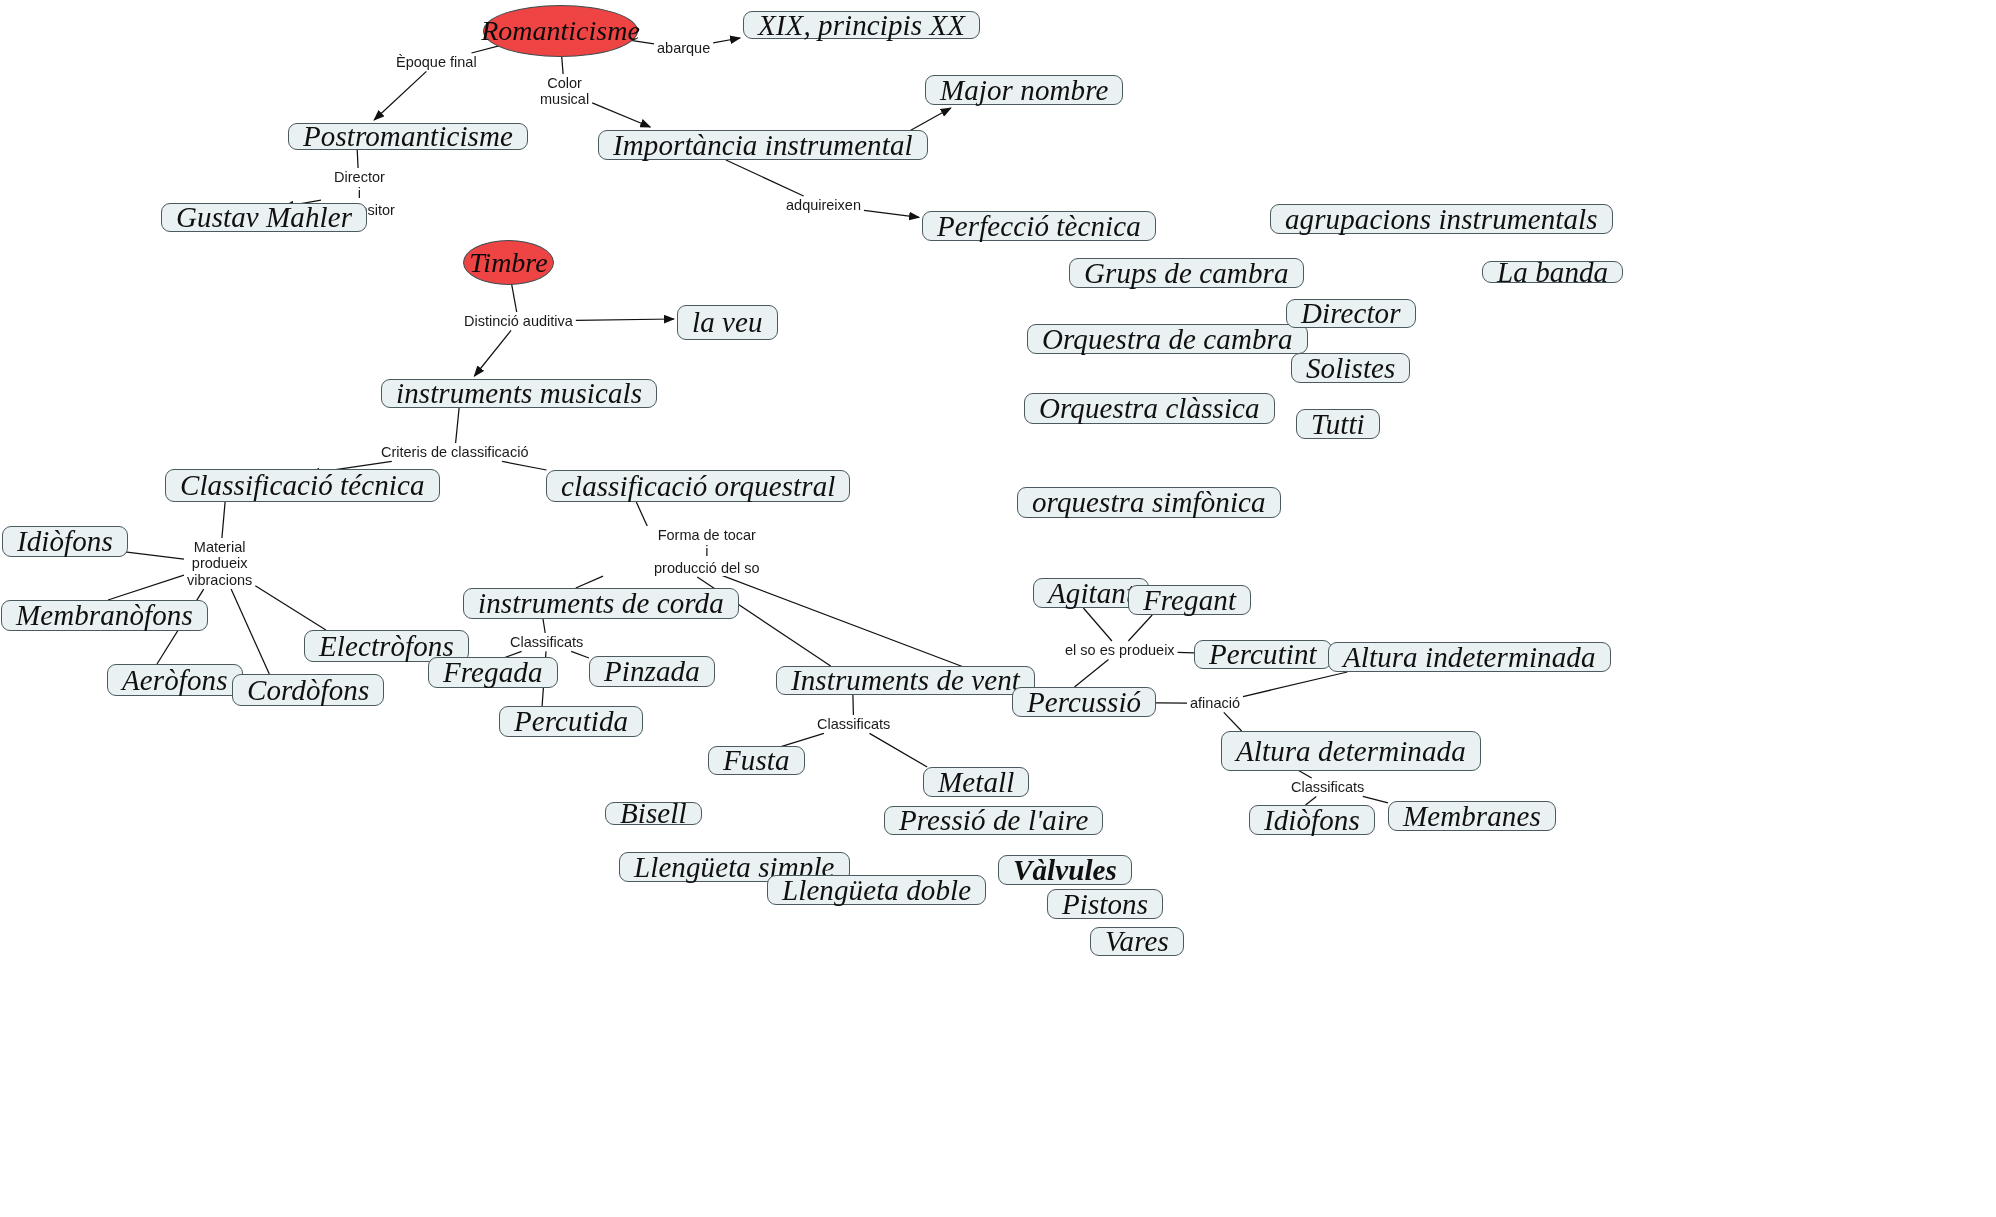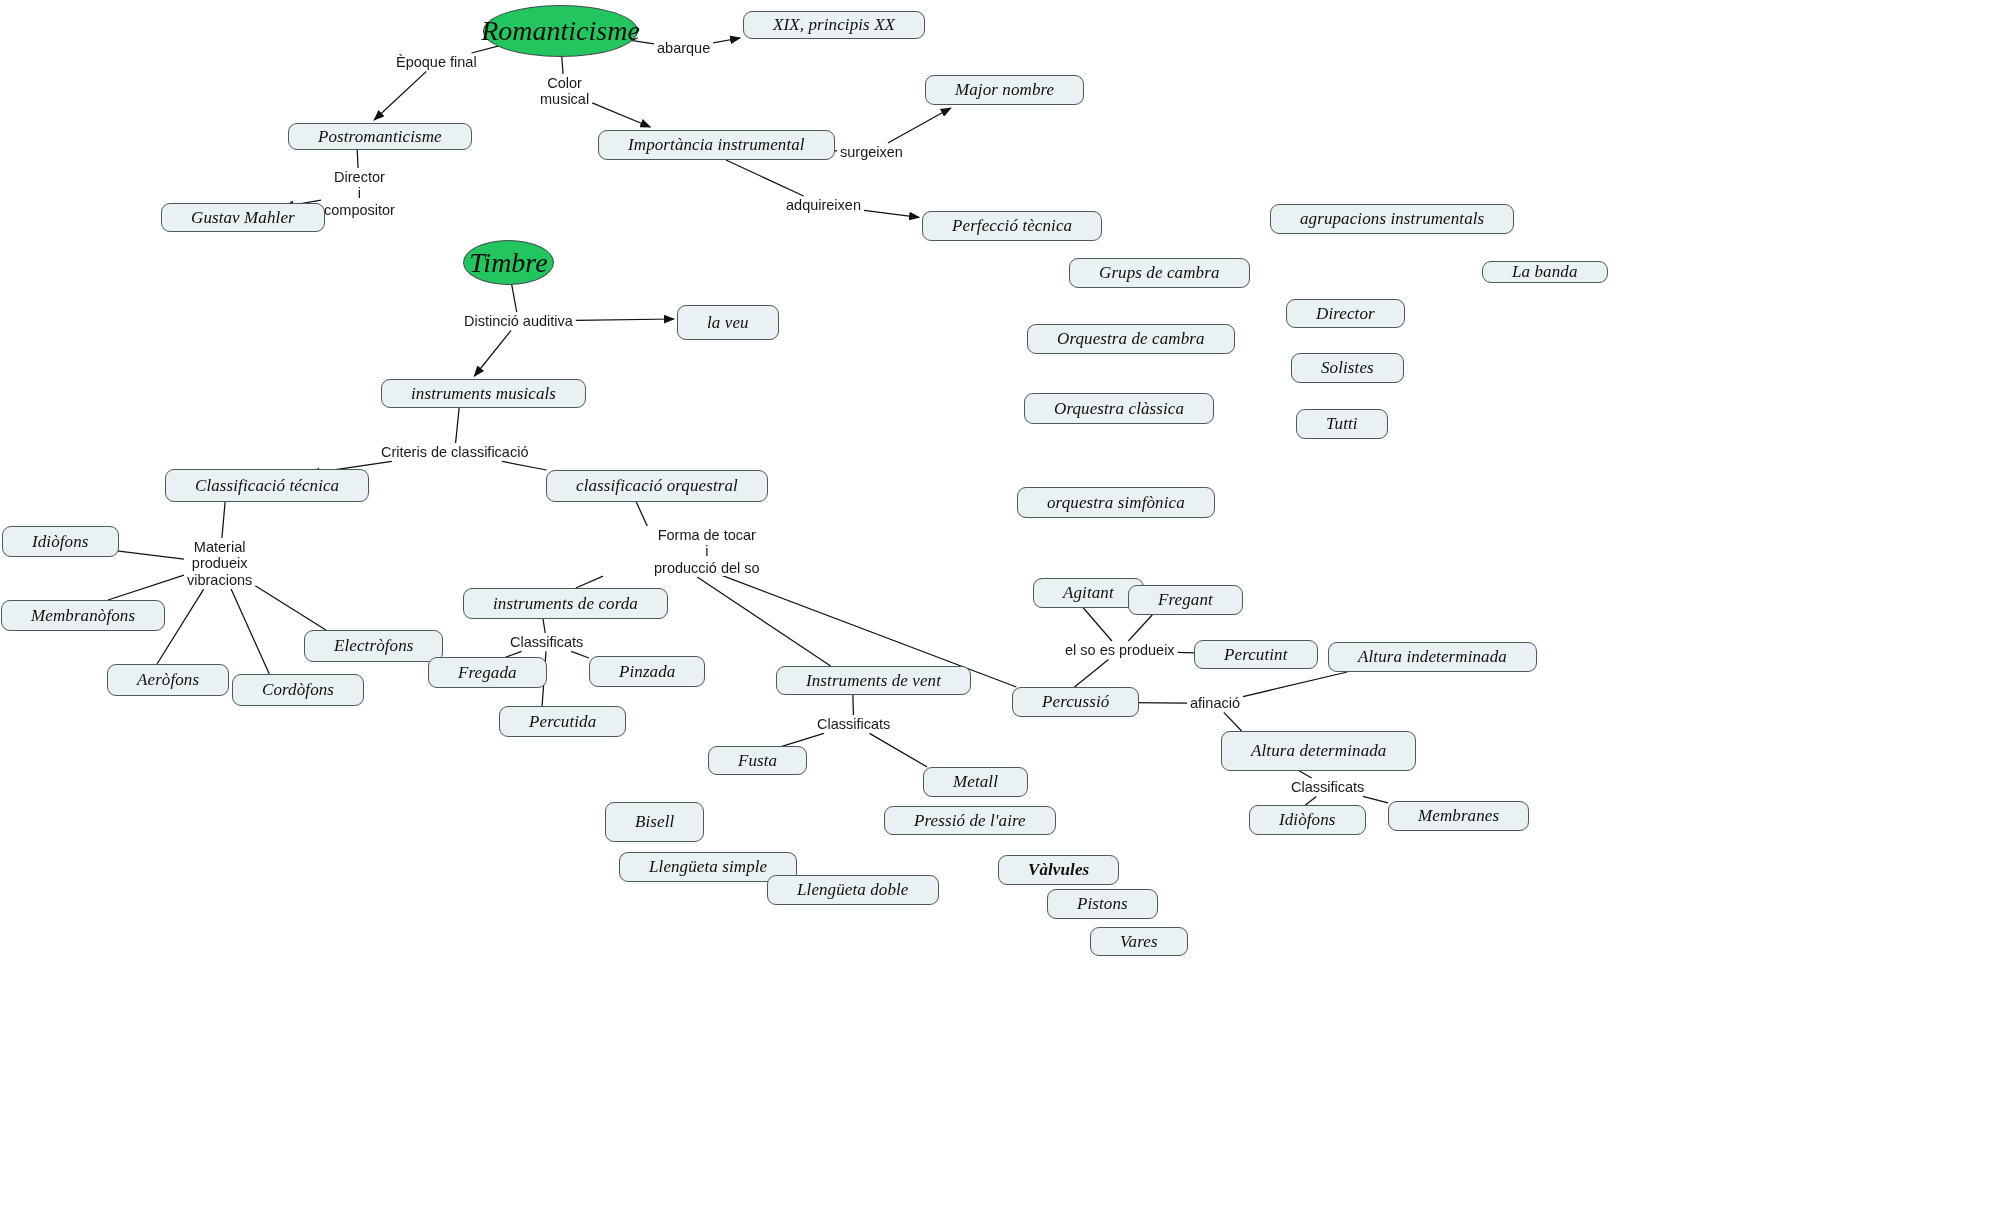--- a/index.html
+++ b/index.html
@@ -20,25 +20,25 @@
     border-radius:9px;
     color:#101010;
     font-family:"Liberation Serif", serif;
     font-style:italic;
     font-weight:400;
     display:flex;align-items:center;justify-content:center;
     white-space:nowrap;
     letter-spacing:.1px;
     box-shadow:0 0 0 rgba(0,0,0,0);
   }
-  .node.concept{ font-size:17px; padding:0 29px; height:34px; }
+  .node.concept{ font-size:29px; padding:0 14px; height:34px; }
 
   .root{
     position:absolute;
-    background:#22c55e;
+    background:#ef4444;
     border:1.6px solid #3d4c50;
     border-radius:50%;
     display:flex;align-items:center;justify-content:center;
     font-family:"Liberation Serif", serif;
     font-style:italic;
     font-size:28px;
     color:#0b0b0b;
     white-space:nowrap;
   }
 
@@ -155,21 +155,21 @@
       <div class="node concept" style="left: 107px; top: 664px; min-width: 80px; height: 32px;">Aeròfons</div>
       <div class="node concept" style="left: 232px; top: 674px; min-width: 89px; height: 32px;">Cordòfons</div>
       <div class="node concept" style="left: 304px; top: 630px; min-width: 95px; height: 32px;">Electròfons</div>
       <div class="node concept" style="left: 463px; top: 588px; min-width: 155px; height: 31px;">instruments de corda</div>
       <div class="node concept" style="left: 428px; top: 657px; min-width: 72px; height: 31px;">Fregada</div>
       <div class="node concept" style="left: 589px; top: 656px; min-width: 72px; height: 31px;">Pinzada</div>
       <div class="node concept" style="left: 499px; top: 706px; min-width: 84px; height: 31px;">Percutida</div>
       <div class="node concept" style="left: 776px; top: 666px; min-width: 153px; height: 29px;">Instruments de vent</div>
       <div class="node concept" style="left: 708px; top: 746px; min-width: 56px; height: 29px;">Fusta</div>
       <div class="node concept" style="left: 923px; top: 767px; min-width: 60px; height: 30px;">Metall</div>
-      <div class="node concept" style="left: 605px; top: 802px; min-width: 57px; height: 40px;">Bisell</div>
+      <div class="node concept" style="left: 605px; top: 802px; min-width: 57px; height: 23px;">Bisell</div>
       <div class="node concept" style="left: 619px; top: 852px; min-width: 131px; height: 30px;">Llengüeta simple</div>
       <div class="node concept" style="left: 767px; top: 875px; min-width: 124px; height: 30px;">Llengüeta doble</div>
       <div class="node concept" style="left: 884px; top: 806px; min-width: 121px; height: 29px;">Pressió de l'aire</div>
       <div class="node concept" style="left: 998px; top: 855px; min-width: 74px; height: 30px; font-weight: bold;">Vàlvules</div>
       <div class="node concept" style="left: 1047px; top: 889px; min-width: 72px; height: 30px;">Pistons</div>
       <div class="node concept" style="left: 1090px; top: 927px; min-width: 60px; height: 29px;">Vares</div>
       <div class="node concept" style="left: 1012px; top: 687px; min-width: 88px; height: 30px;">Percussió</div>
       <div class="node concept" style="left: 1033px; top: 578px; min-width: 75px; height: 30px;">Agitant</div>
       <div class="node concept" style="left: 1128px; top: 585px; min-width: 76px; height: 30px;">Fregant</div>
       <div class="node concept" style="left: 1194px; top: 640px; min-width: 84px; height: 29px;">Percutint</div>

